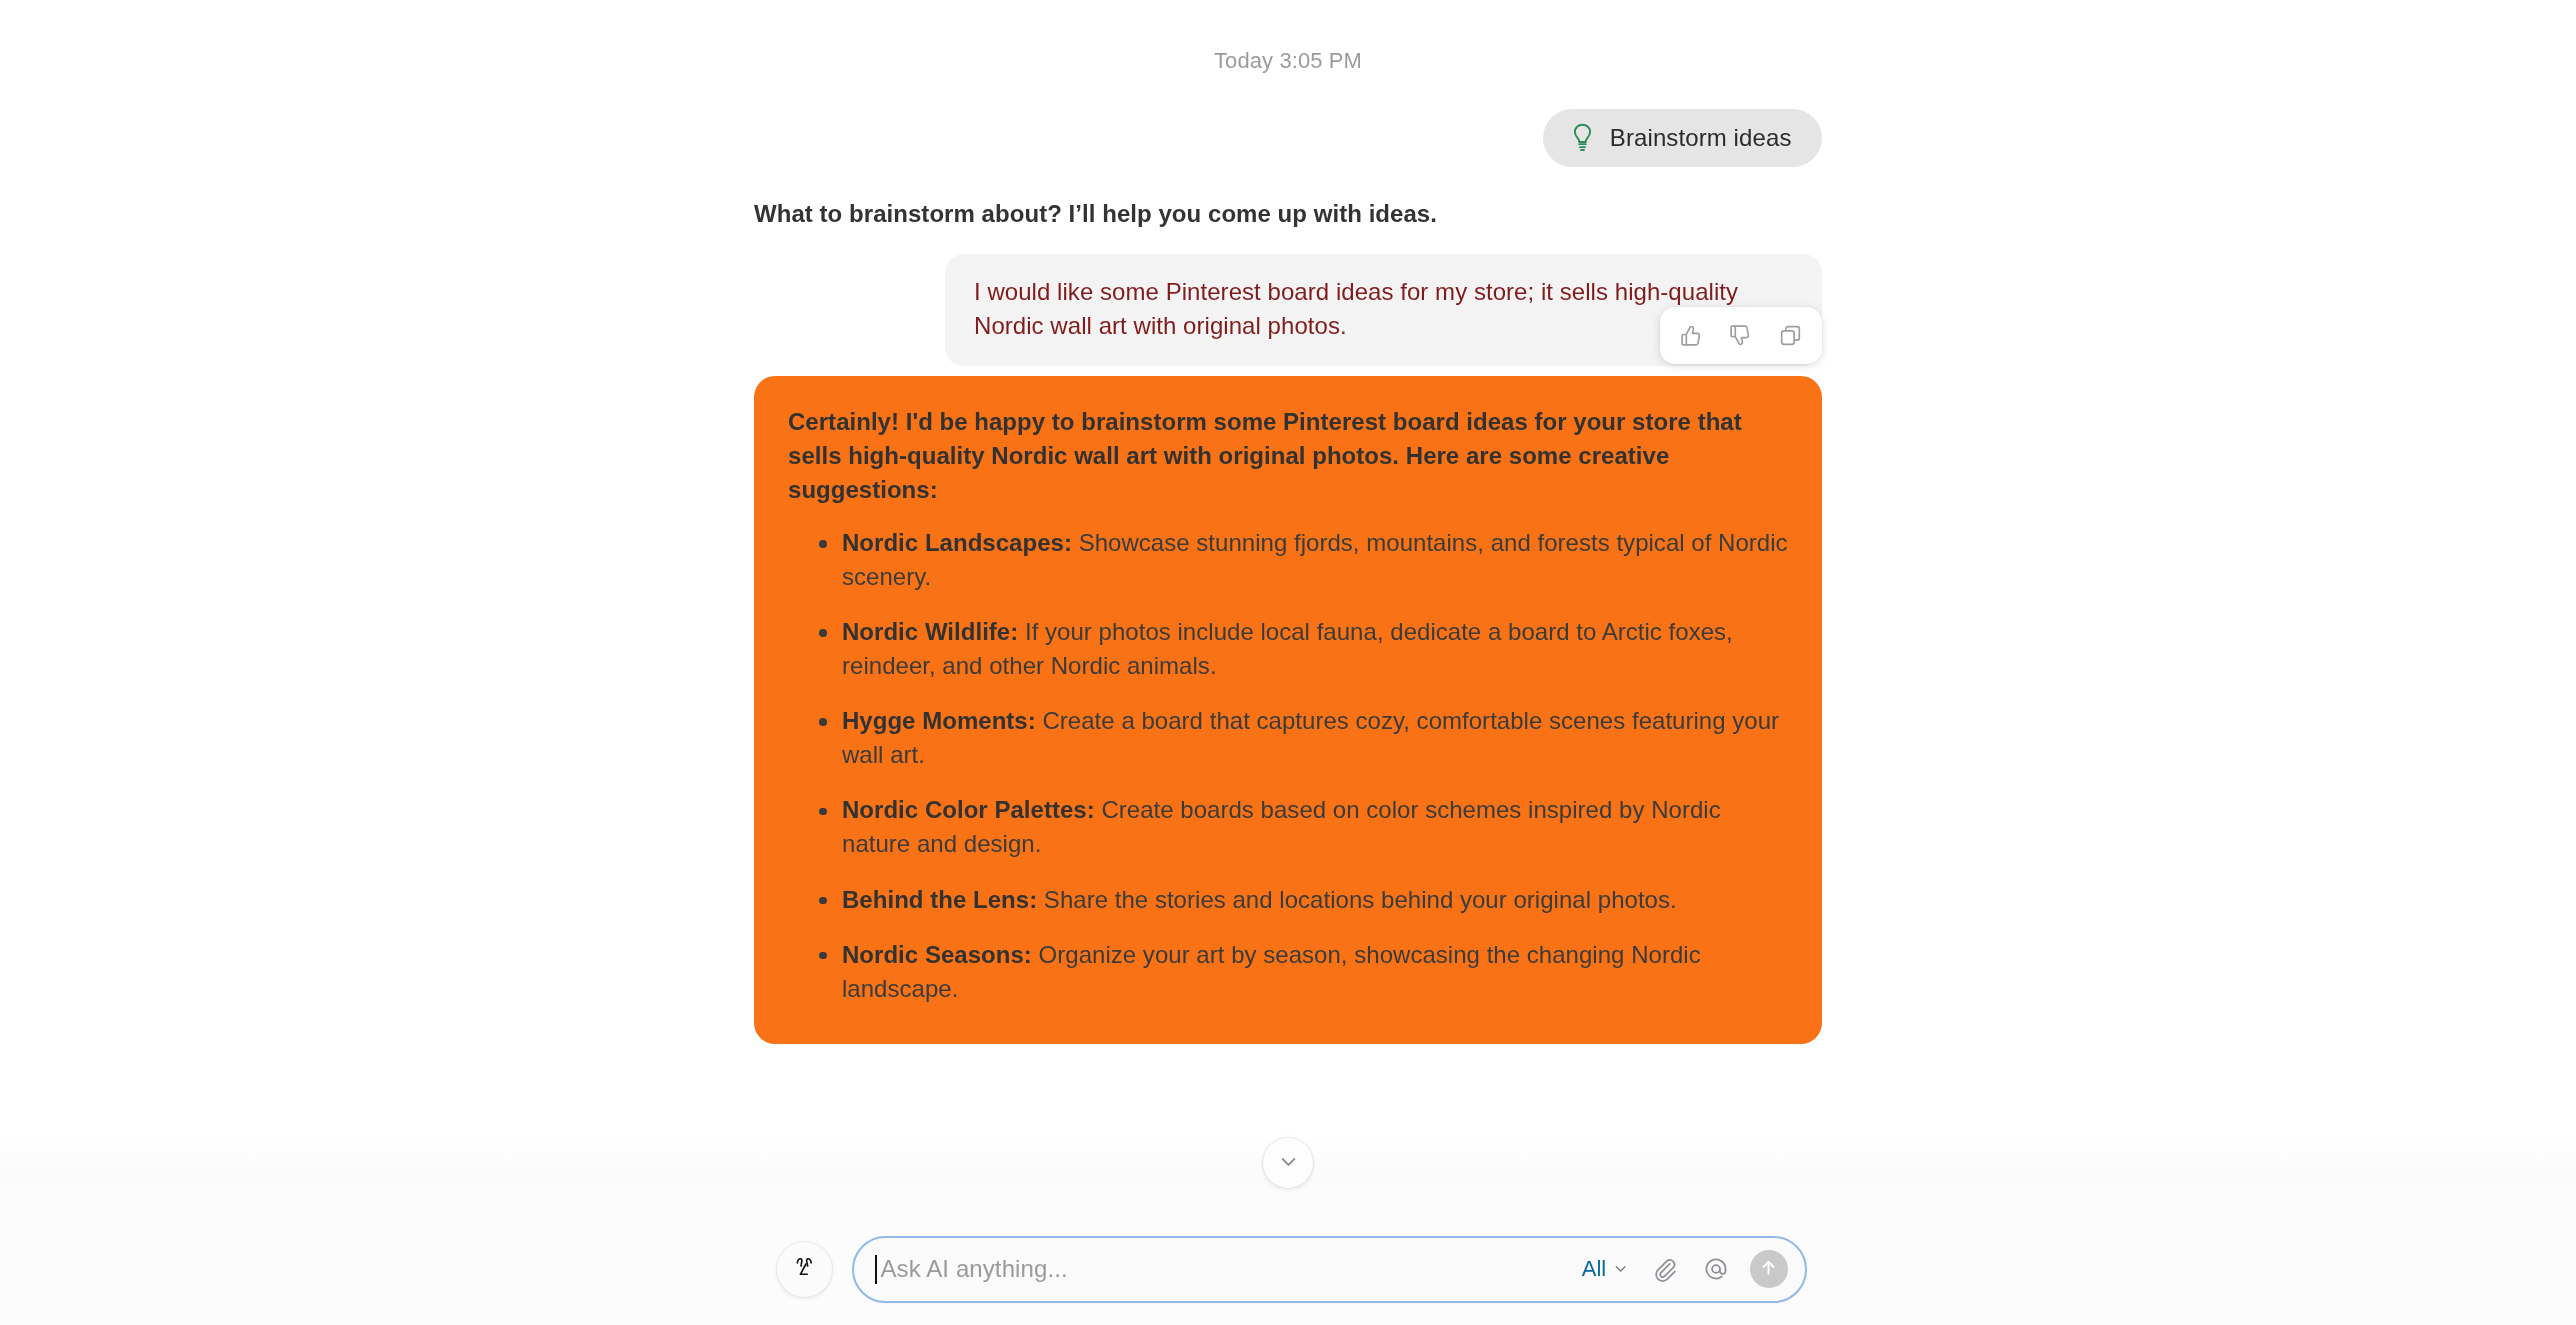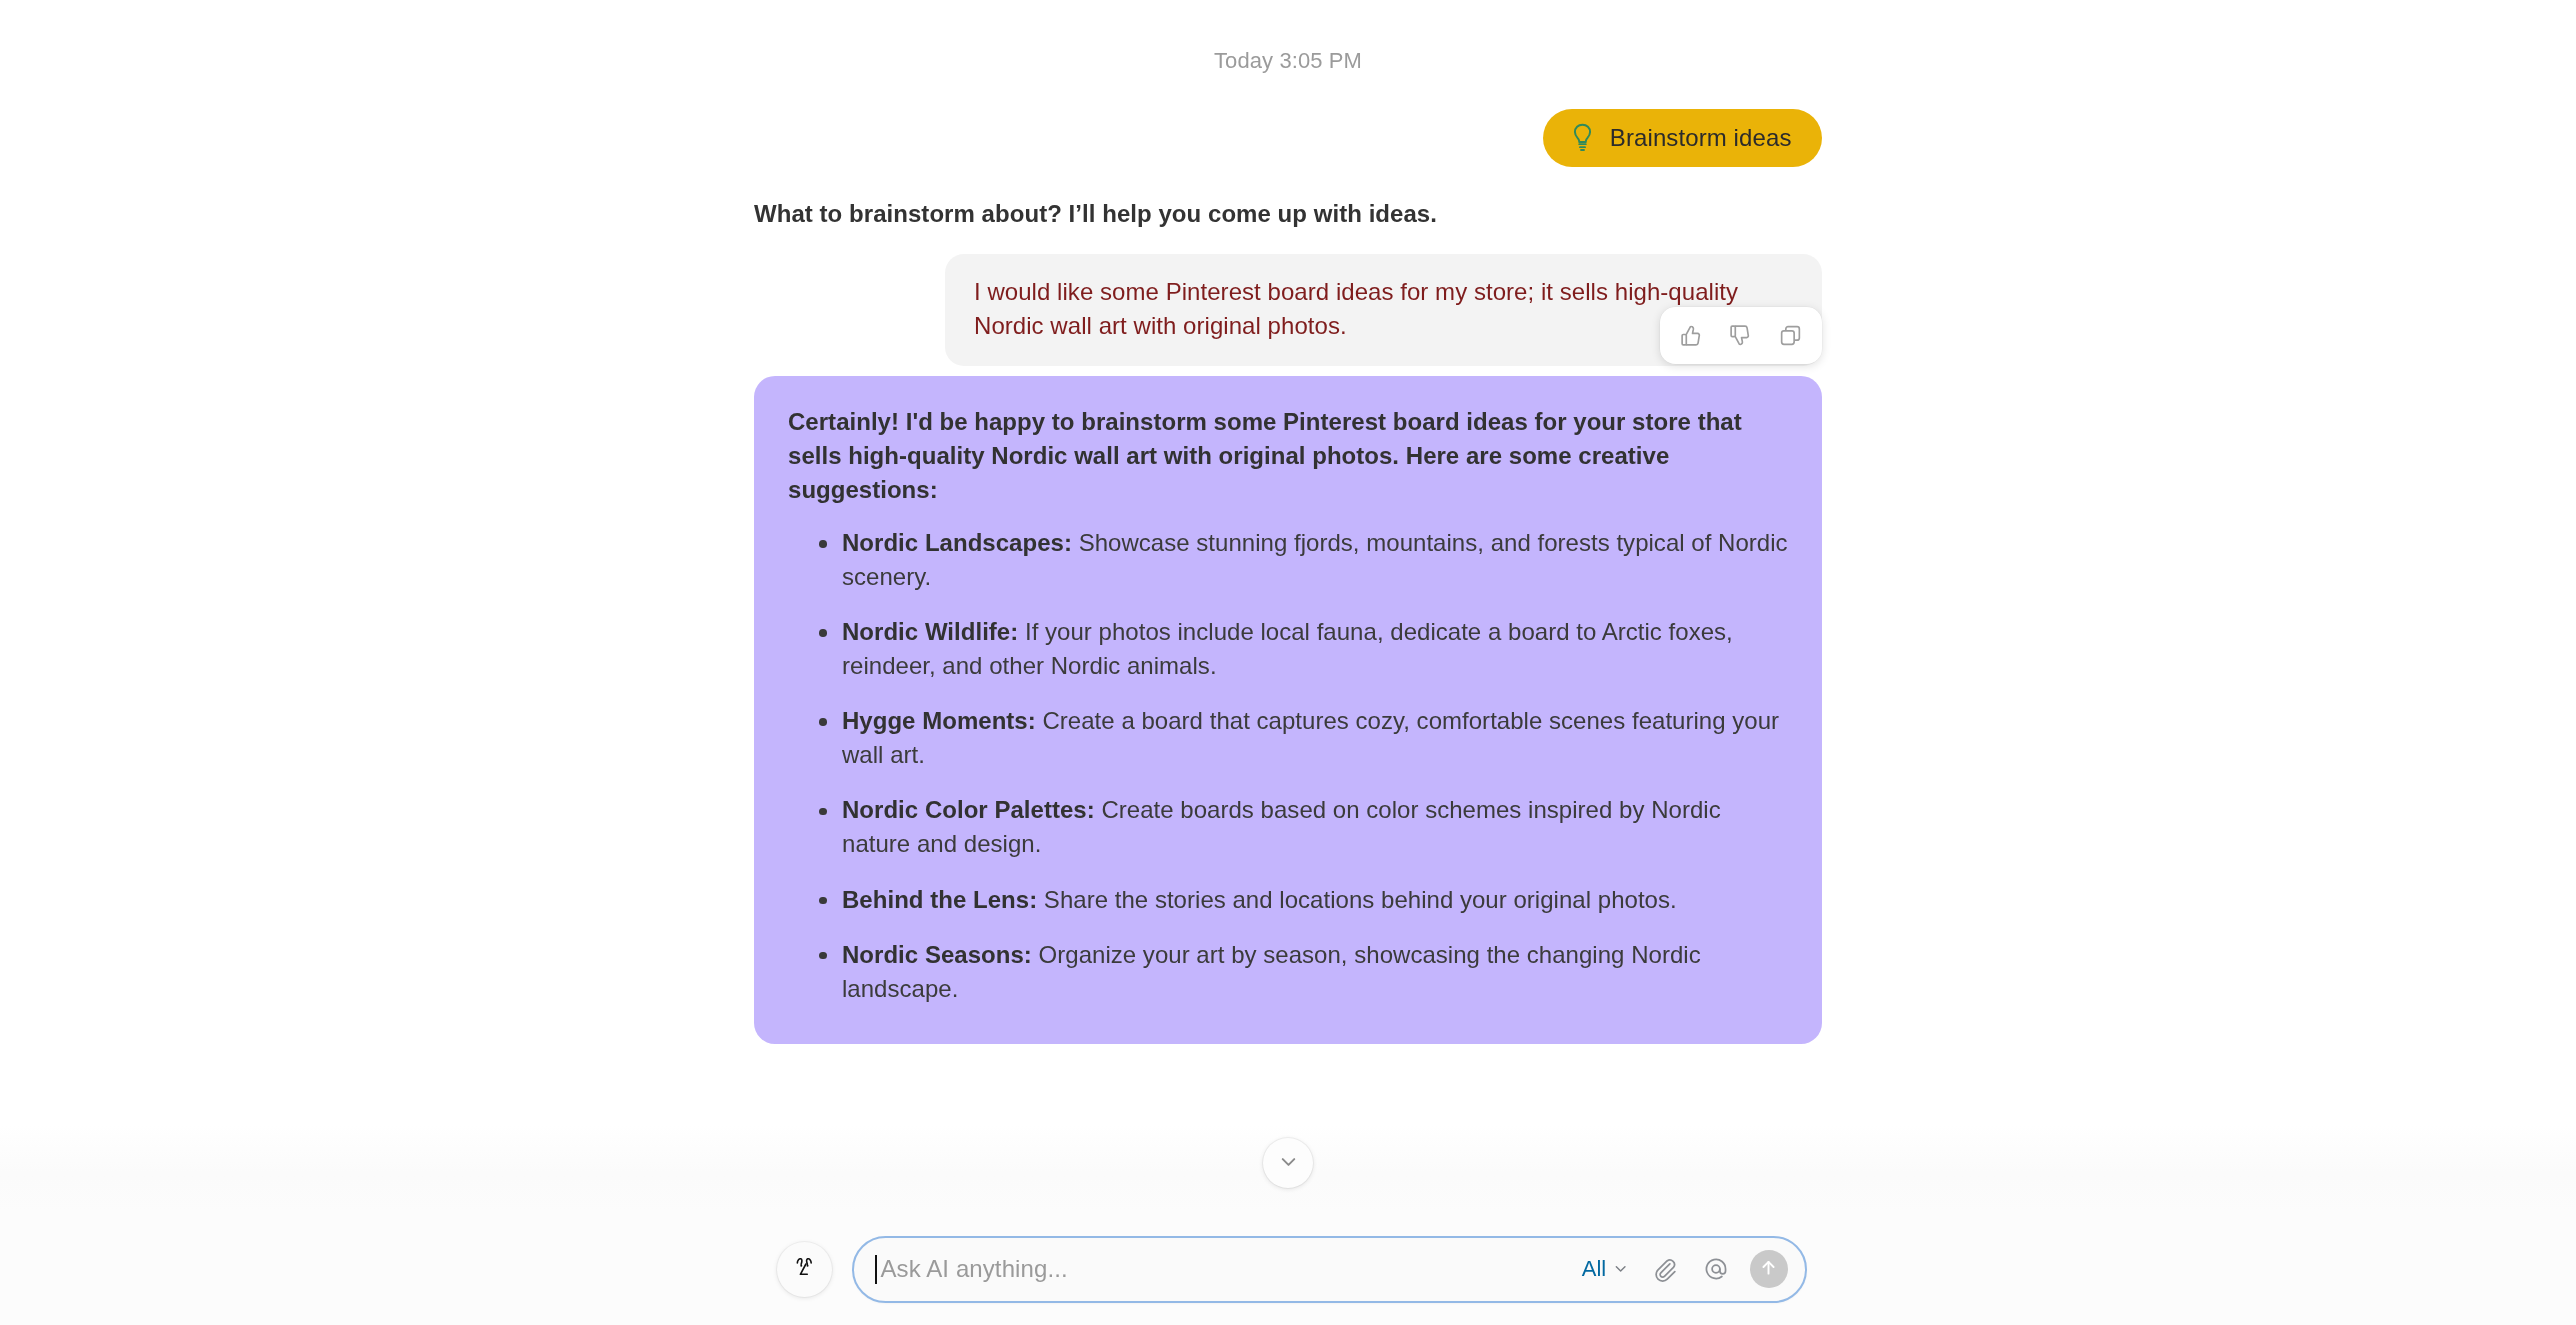--- a/index.html
+++ b/index.html
@@ -36,21 +36,21 @@
     color: #9b9b9b;
     font-size: 22px;
     letter-spacing: 0.1px;
     margin-bottom: 35px;
   }
 
   
   .chip-row { display: flex; justify-content: flex-end; }
   .chip {
     display: inline-flex; align-items: center; gap: 15.3px;
-    background: #eab308;
+    background: #e5e5e5;
     border-radius: 952px;
     padding: 14.3px 30.5px 14.3px 27px;
     font-size: 24px;
     color: #2b2b2b;
     letter-spacing: 0.1px;
   }
   .bulb { width: 25px; height: 29px; display: block; flex: none; }
 
   
   .assistant-line {
@@ -92,21 +92,21 @@
     display: flex; align-items: center; justify-content: center;
     border-radius: 9.5px;
     background: transparent;
   }
   .act-btn svg { display: block; }
 
   
   .answer-card {
     position: relative;
     margin-top: 9.5px;
-    background: #c4b5fd;
+    background: #f97316;
     border-radius: 21px;
     padding: 29px 34px 38px 34px;
     font-size: 24px;
     line-height: 1.42;
     color: #323232;
     letter-spacing: 0.03px;
     font-weight: 700;
   }
   .answer-intro { margin-bottom: 19px; }
   ul.ideas { list-style: none; }

